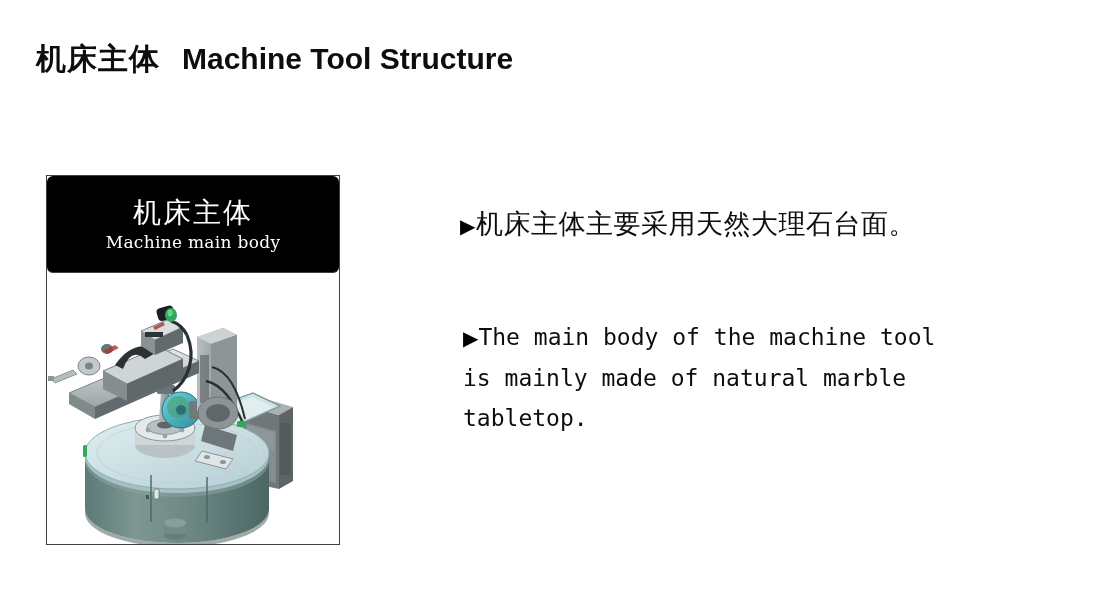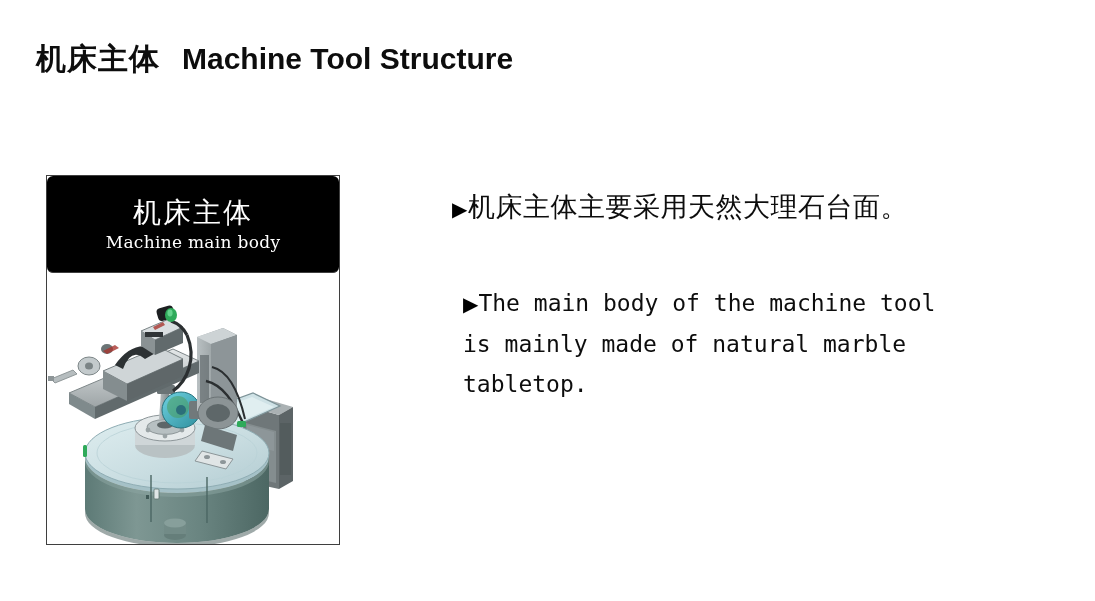--- a/index.html
+++ b/index.html
@@ -92,24 +92,24 @@
   .body-text {
     position: absolute;
     left: 452px;
     top: 186px;
     width: 520px;
   }
   .para { position: relative; }
   .para-cn {
     font-family: "DejaVu Sans", "Liberation Sans", sans-serif;
     font-size: 27px;
-    line-height: 42px;
+    line-height: 60px;
     color: #0d0d0d;
     letter-spacing: .5px;
-    margin: 0;
+    margin: 8px;
   }
   .para-en {
     font-family: "DejaVu Sans Mono", "Liberation Mono", monospace;
     font-size: 23px;
     line-height: 40px;
     color: #0d0d0d;
     margin: 11px;
     letter-spacing: 0px;
   }
   .para-spacer { height: 42px; }

